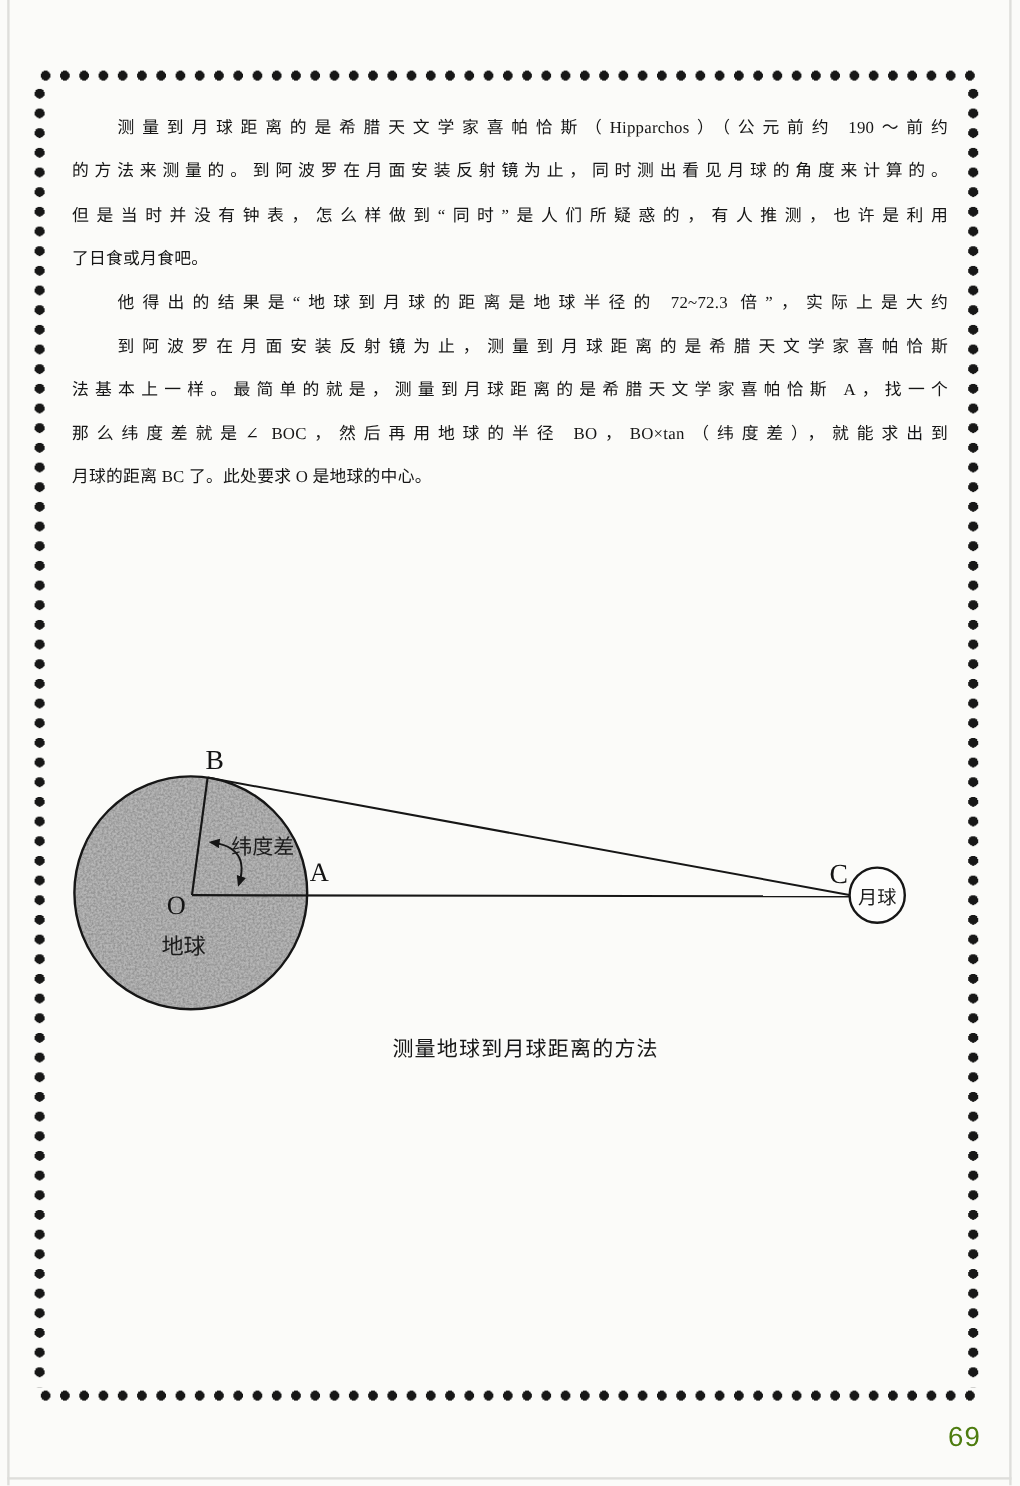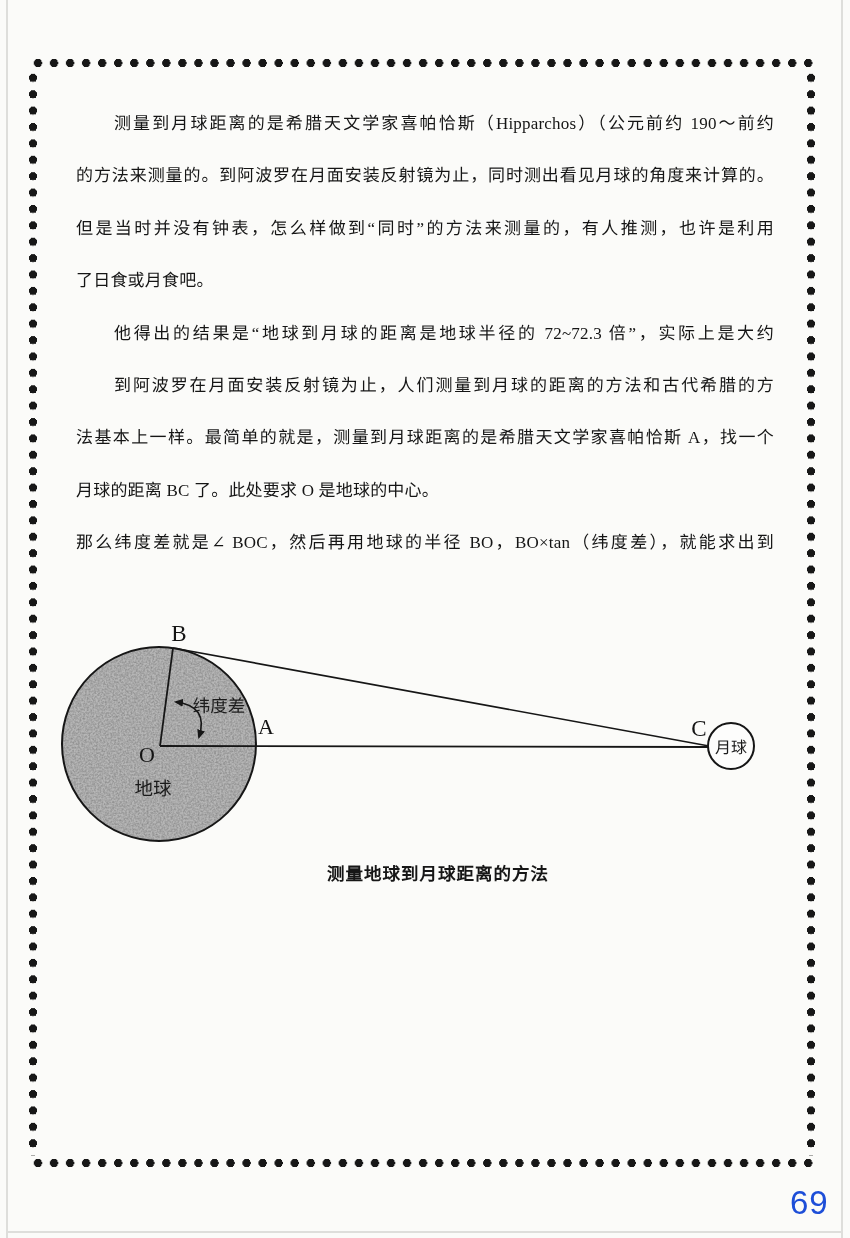--- a/index.html
+++ b/index.html
@@ -27,61 +27,61 @@
     width:10px;height:1086px;top:70px;
     background-image:radial-gradient(circle 4.1px at 5px 8px,#171717 98%,rgba(0,0,0,0) 100%);
     background-size:10px 16.4px;background-repeat:repeat-y;
   }
   .dots.v.left{left:28px;}
   .dots.v.right{left:806px;}
 
   
   .text-block{position:absolute;left:60px;top:90px;width:730px;}
   .ln{
-    margin:16px;font-size:17px;line-height:36.4px;color:#151515;
+    margin:0;font-size:14px;line-height:36.4px;color:#151515;
     letter-spacing:0.2px;
   }
   .ln.fill{text-align:justify;text-align-last:justify;text-justify:inter-character;}
   .ln.ind{text-indent:38px;}
 
   .diagram{position:absolute;left:0;top:0;width:850px;height:1238px;}
 
   .caption{
     position:absolute;left:30px;top:860px;width:816px;height:24px;
     text-align:center;font-family:"Liberation Sans","DejaVu Sans",sans-serif;
-    font-weight:bold;font-size:17.5px;color:#161616;letter-spacing:1px;
+    font-weight:normal;font-size:17.5px;color:#161616;letter-spacing:1px;
   }
   .pagenum{
     position:absolute;left:790px;top:1184px;
     font-family:"Liberation Sans","DejaVu Sans",sans-serif;
-    font-size:33px;color:#1d4ed8;letter-spacing:1px;text-align:right;
+    font-size:23px;color:#4d7c0f;letter-spacing:1px;text-align:right;
   }
 </style>
 </head>
 <body>
 
 <div class="edge left"></div>
 <div class="edge right"></div>
 <div class="edge bottom"></div>
 
 <div class="dots h top"></div>
 <div class="dots h bottom"></div>
 <div class="dots v left"></div>
 <div class="dots v right"></div>
 
 <div class="text-block">
   <p class="ln fill ind">测量到月球距离的是希腊天文学家喜帕恰斯（Hipparchos）（公元前约 190～前约</p>
   <p class="ln fill">的方法来测量的。到阿波罗在月面安装反射镜为止，同时测出看见月球的角度来计算的。</p>
-  <p class="ln fill">但是当时并没有钟表，怎么样做到“同时”的方法来测量的，有人推测，也许是利用</p>
+  <p class="ln fill">但是当时并没有钟表，怎么样做到“同时”是人们所疑惑的，有人推测，也许是利用</p>
   <p class="ln">了日食或月食吧。</p>
   <p class="ln fill ind">他得出的结果是“地球到月球的距离是地球半径的 72~72.3 倍”，实际上是大约</p>
-  <p class="ln fill ind">到阿波罗在月面安装反射镜为止，人们测量到月球的距离的方法和古代希腊的方</p>
+  <p class="ln fill ind">到阿波罗在月面安装反射镜为止，测量到月球距离的是希腊天文学家喜帕恰斯</p>
   <p class="ln fill">法基本上一样。最简单的就是，测量到月球距离的是希腊天文学家喜帕恰斯 A，找一个</p>
+  <p class="ln fill">那么纬度差就是∠ BOC，然后再用地球的半径 BO，BO×tan（纬度差），就能求出到</p>
   <p class="ln">月球的距离 BC 了。此处要求 O 是地球的中心。</p>
-  <p class="ln fill">那么纬度差就是∠ BOC，然后再用地球的半径 BO，BO×tan（纬度差），就能求出到</p>
 </div>
 
 <svg class="diagram" viewBox="0 0 850 1238">
   <defs>
     <marker id="ah" markerWidth="9" markerHeight="9" refX="7" refY="4" orient="auto-start-reverse" markerUnits="userSpaceOnUse">
       <path d="M0,0 L9,4 L0,8 z" fill="#161616"></path>
     </marker>
     <filter id="speckle" x="-5%" y="-5%" width="110%" height="110%">
       <feTurbulence type="fractalNoise" baseFrequency="0.55" numOctaves="2" seed="7" result="n"></feTurbulence>
       <feColorMatrix in="n" type="matrix" values="0 0 0 0 0  0 0 0 0 0  0 0 0 0 0  0 0 0 1.8 -0.55" result="spots"></feColorMatrix>

